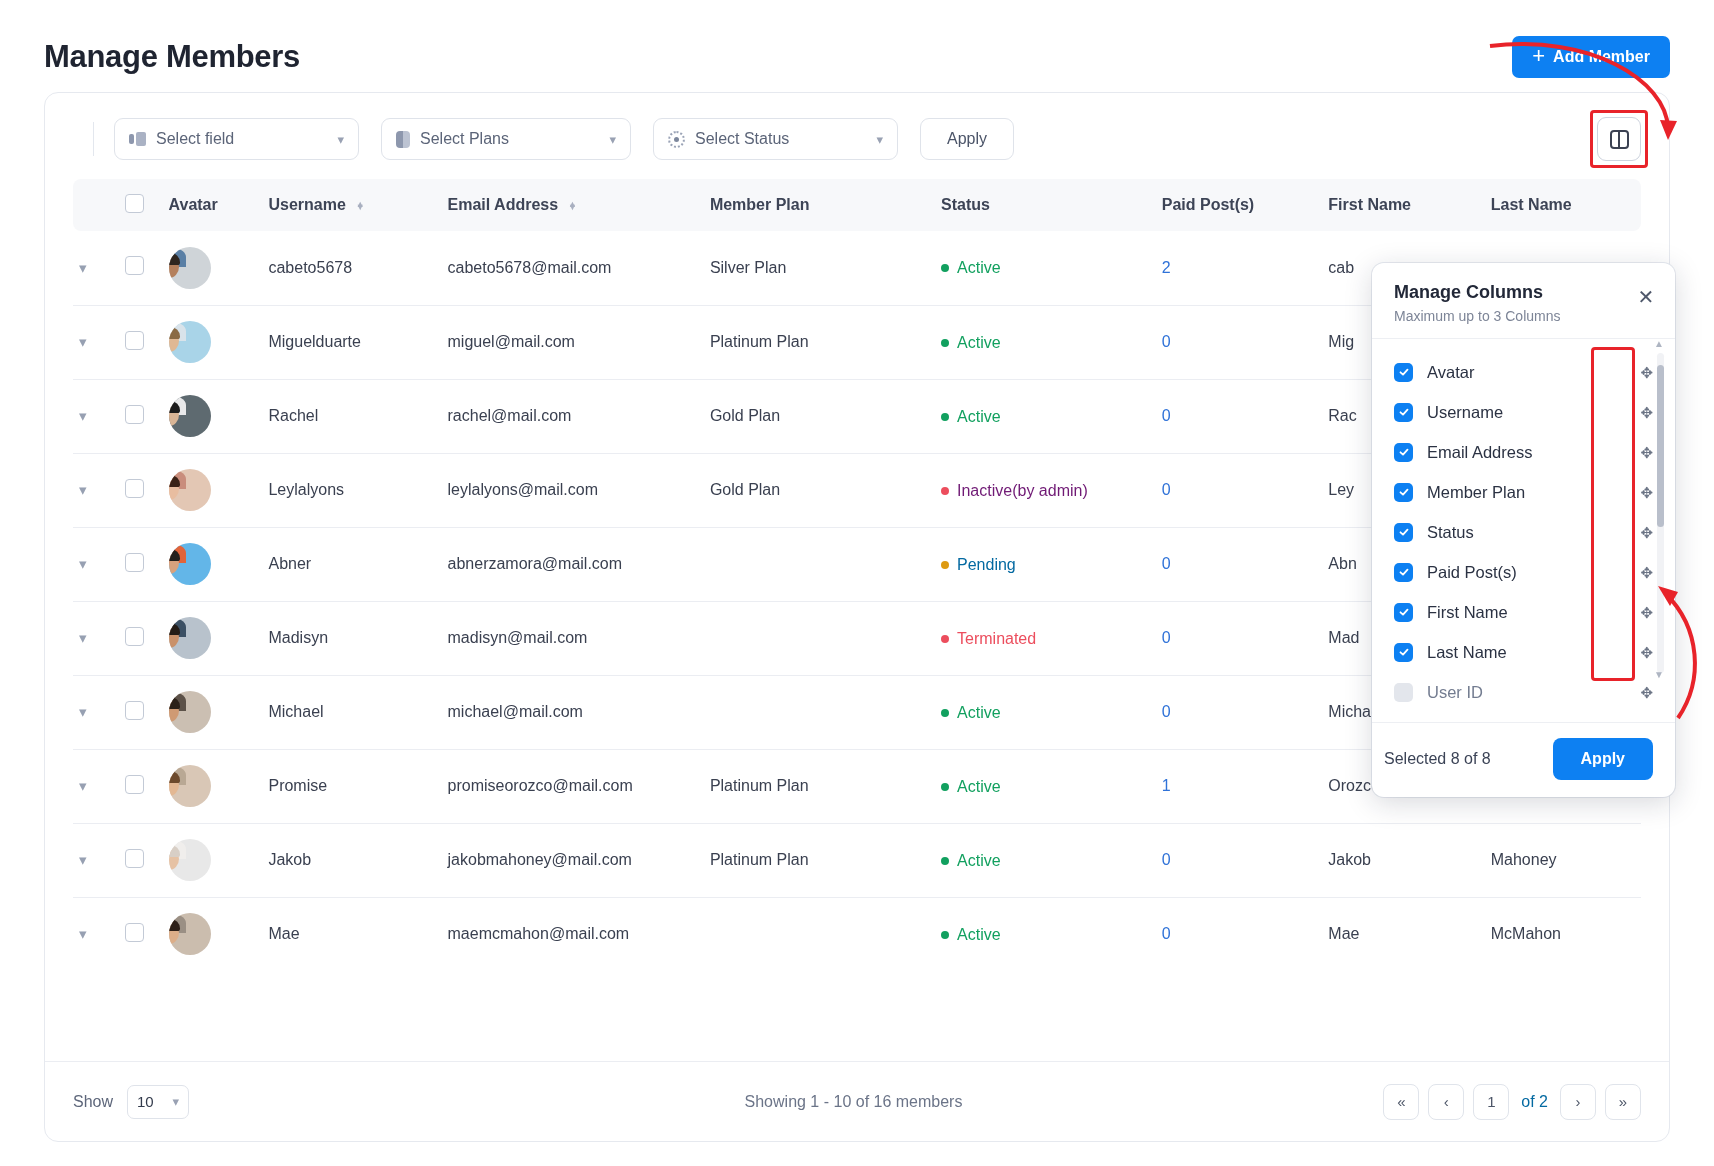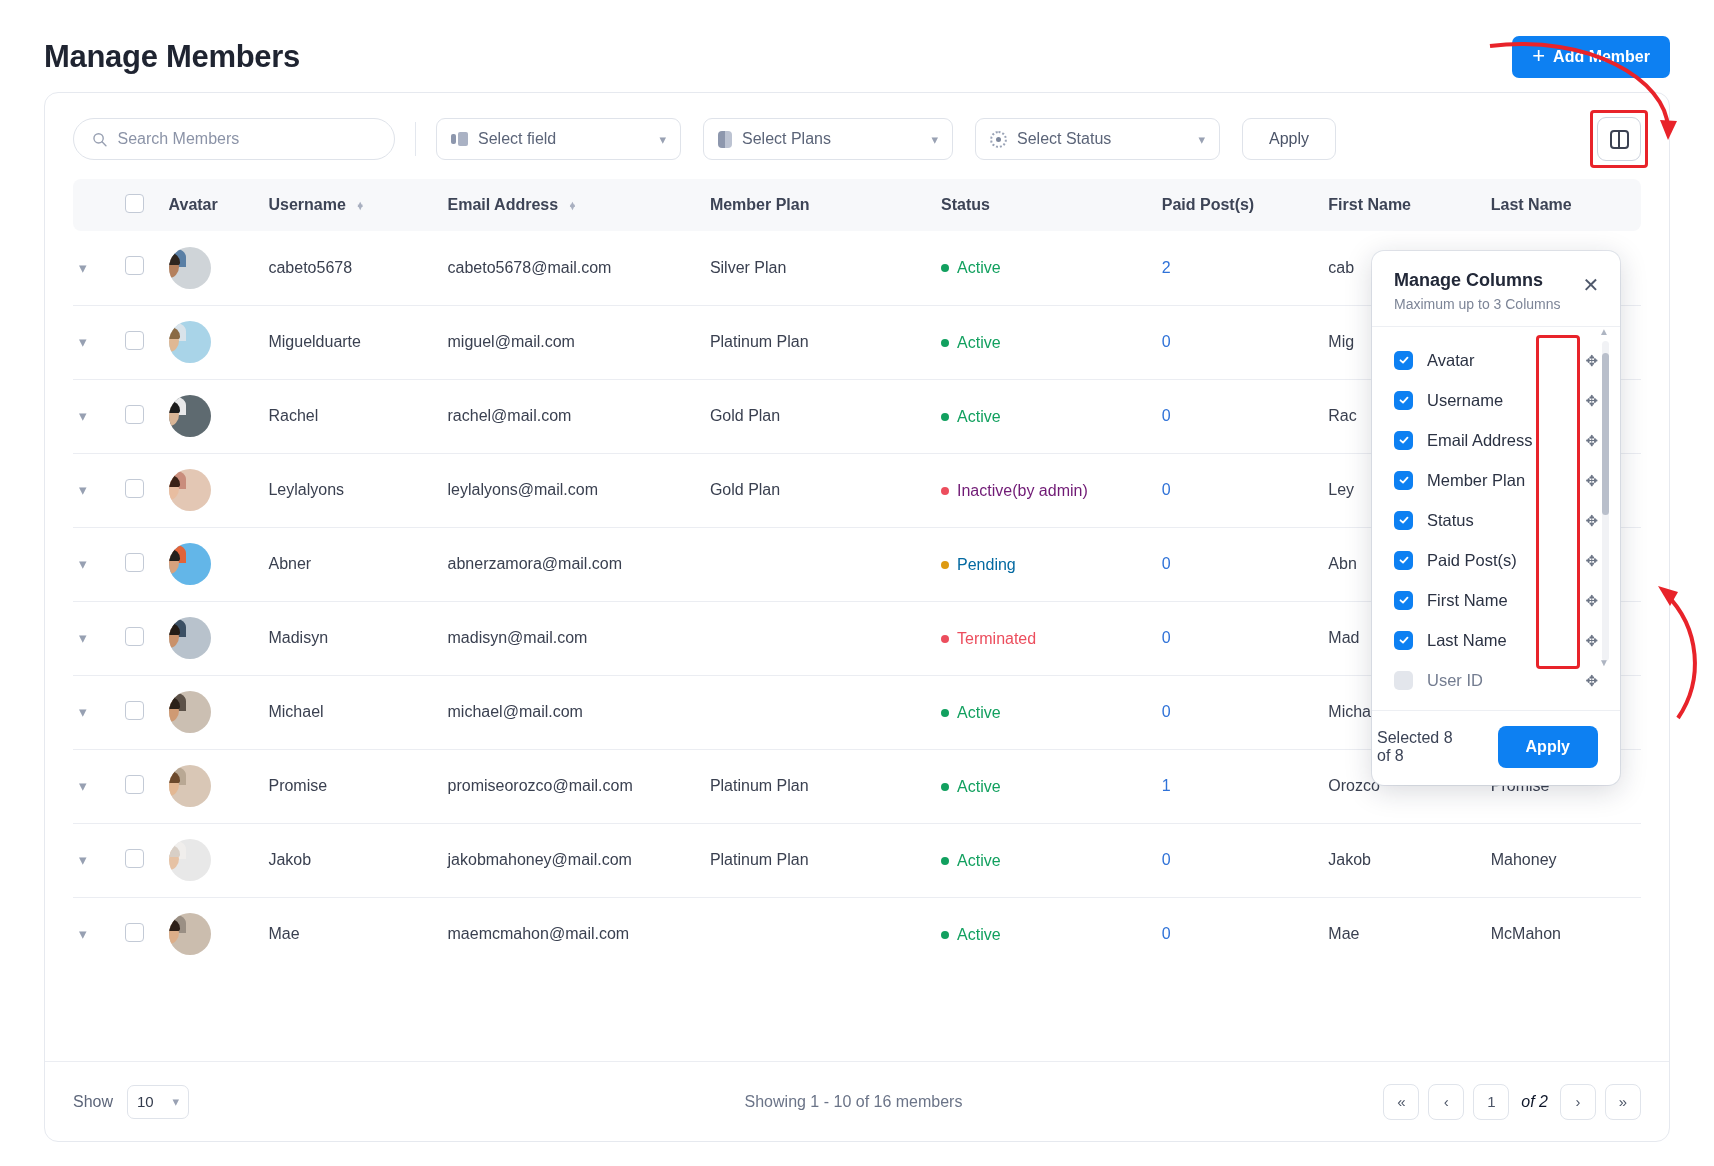--- a/index.html
+++ b/index.html
@@ -133,25 +133,25 @@
     display: flex; align-items: center; justify-content: space-between;
     padding: 0 9px; font-size: 15px; color: #333b4c; cursor: pointer;
   }
   .showing { position: absolute; left: 0; right: 7px; text-align: center; font-size: 16px; color: #6b7488; pointer-events: none; }
   .pager { margin-left: auto; display: flex; align-items: center; gap: 9px; }
   .pgbtn {
     width: 36px; height: 36px; border: 1px solid #e0e4eb; border-radius: 8px;
     background: #fff; display: flex; align-items: center; justify-content: center;
     font-size: 15px; color: #4d5668; cursor: pointer; font-family: "Liberation Sans", sans-serif;
   }
-  .pg-of { font-size: 16px; color: #0f172a; margin: 8px 3px; font-style: italic; }
+  .pg-of { font-size: 16px; color: #0369a1; margin: 8px 3px; }
 
   
   .popover {
-    position: absolute; top: 158px; left: 1327px; width: 248px;
+    position: absolute; top: 170px; left: 1327px; width: 303px;
     background: #fff; border-radius: 12px;
     box-shadow: 0 6px 28px rgba(25,32,51,0.17), 0 0 0 1px rgba(230,233,239,0.9);
     z-index: 20;
   }
   .pop-head { padding: 19px 22px 14px 22px; border-bottom: 1px solid #edeff3; position: relative; }
   .pop-title { font-size: 18px; font-weight: 700; color: #222838; }
   .pop-sub { font-size: 14px; color: #7d8597; margin-top: 5px; }
   .pop-close {
     position: absolute; right: 18px; top: 24px; width: 22px; height: 22px;
     color: #4f586b; font-size: 20px; line-height: 20px; text-align: center; cursor: pointer;
@@ -167,21 +167,21 @@
   .pop-label { font-size: 16.5px; color: #2b3243; margin-left: 14px; }
   .pop-label.dim { color: #737c90; }
   .drag { margin-left: auto; color: #6b7485; font-size: 15px; cursor: grab; line-height: 1; }
   .drag-hl { position: absolute; right: 40px; top: 8px; width: 44px; height: 334px; border: 3px solid #e8232a; border-radius: 4px; pointer-events: none; }
   .pop-scrollbar { position: absolute; right: 11px; top: 14px; width: 7px; height: 320px; }
   .pop-scrollbar .track { position: absolute; inset: 0; border-radius: 4px; background: #f1f2f5; }
   .pop-scrollbar .thumb { position: absolute; top: 12px; left: 0; width: 7px; height: 162px; border-radius: 4px; background: #b9bfcb; }
   .sb-arrow { position: absolute; right: 11px; color: #aeb5c2; font-size: 10px; }
   .pop-foot {
     display: flex; align-items: center; justify-content: space-between;
-    border-top: 1px solid #edeff3; padding: 15px 22px 17px 5px; gap: 28px;
+    border-top: 1px solid #edeff3; padding: 15px 22px 17px 12px; gap: 28px;
   }
   .sel-count { font-size: 16px; color: #3b4356; }
   .btn-apply-pop {
     background: #0d80f2; color: #fff; border: none; border-radius: 8px;
     height: 42px; padding: 0 28px; font-size: 16px; font-weight: 700;
     font-family: "Liberation Sans", sans-serif; cursor: pointer;
   }
 
   
   .anno { position: absolute; pointer-events: none; z-index: 30; }
@@ -195,27 +195,20 @@
     <div class="page-title">Manage Members</div>
     <button class="btn-add">
       <span class="plus-glyph">+</span>
       <span>Add Member</span>
     </button>
   </div>
 
   <div class="card">
 
     <div class="toolbar">
-      <div class="search-wrap">
-        <svg width="17" height="17" viewBox="0 0 20 20">
-          <circle cx="8.5" cy="8.5" r="6" fill="none" stroke="#98a0b2" stroke-width="1.8"></circle>
-          <line x1="13" y1="13" x2="18" y2="18" stroke="#98a0b2" stroke-width="1.8" stroke-linecap="round"></line>
-        </svg>
-        <input class="search-input" type="text" placeholder="Search Members" style="">
-      </div>
 
       <div class="tb-divider"></div>
 
       <div class="select sel-field">
         <span class="ic-field"></span>
         <span class="sel-label">Select field</span>
         <span class="chev">▾</span>
       </div>
 
       <div class="select sel-plans">

